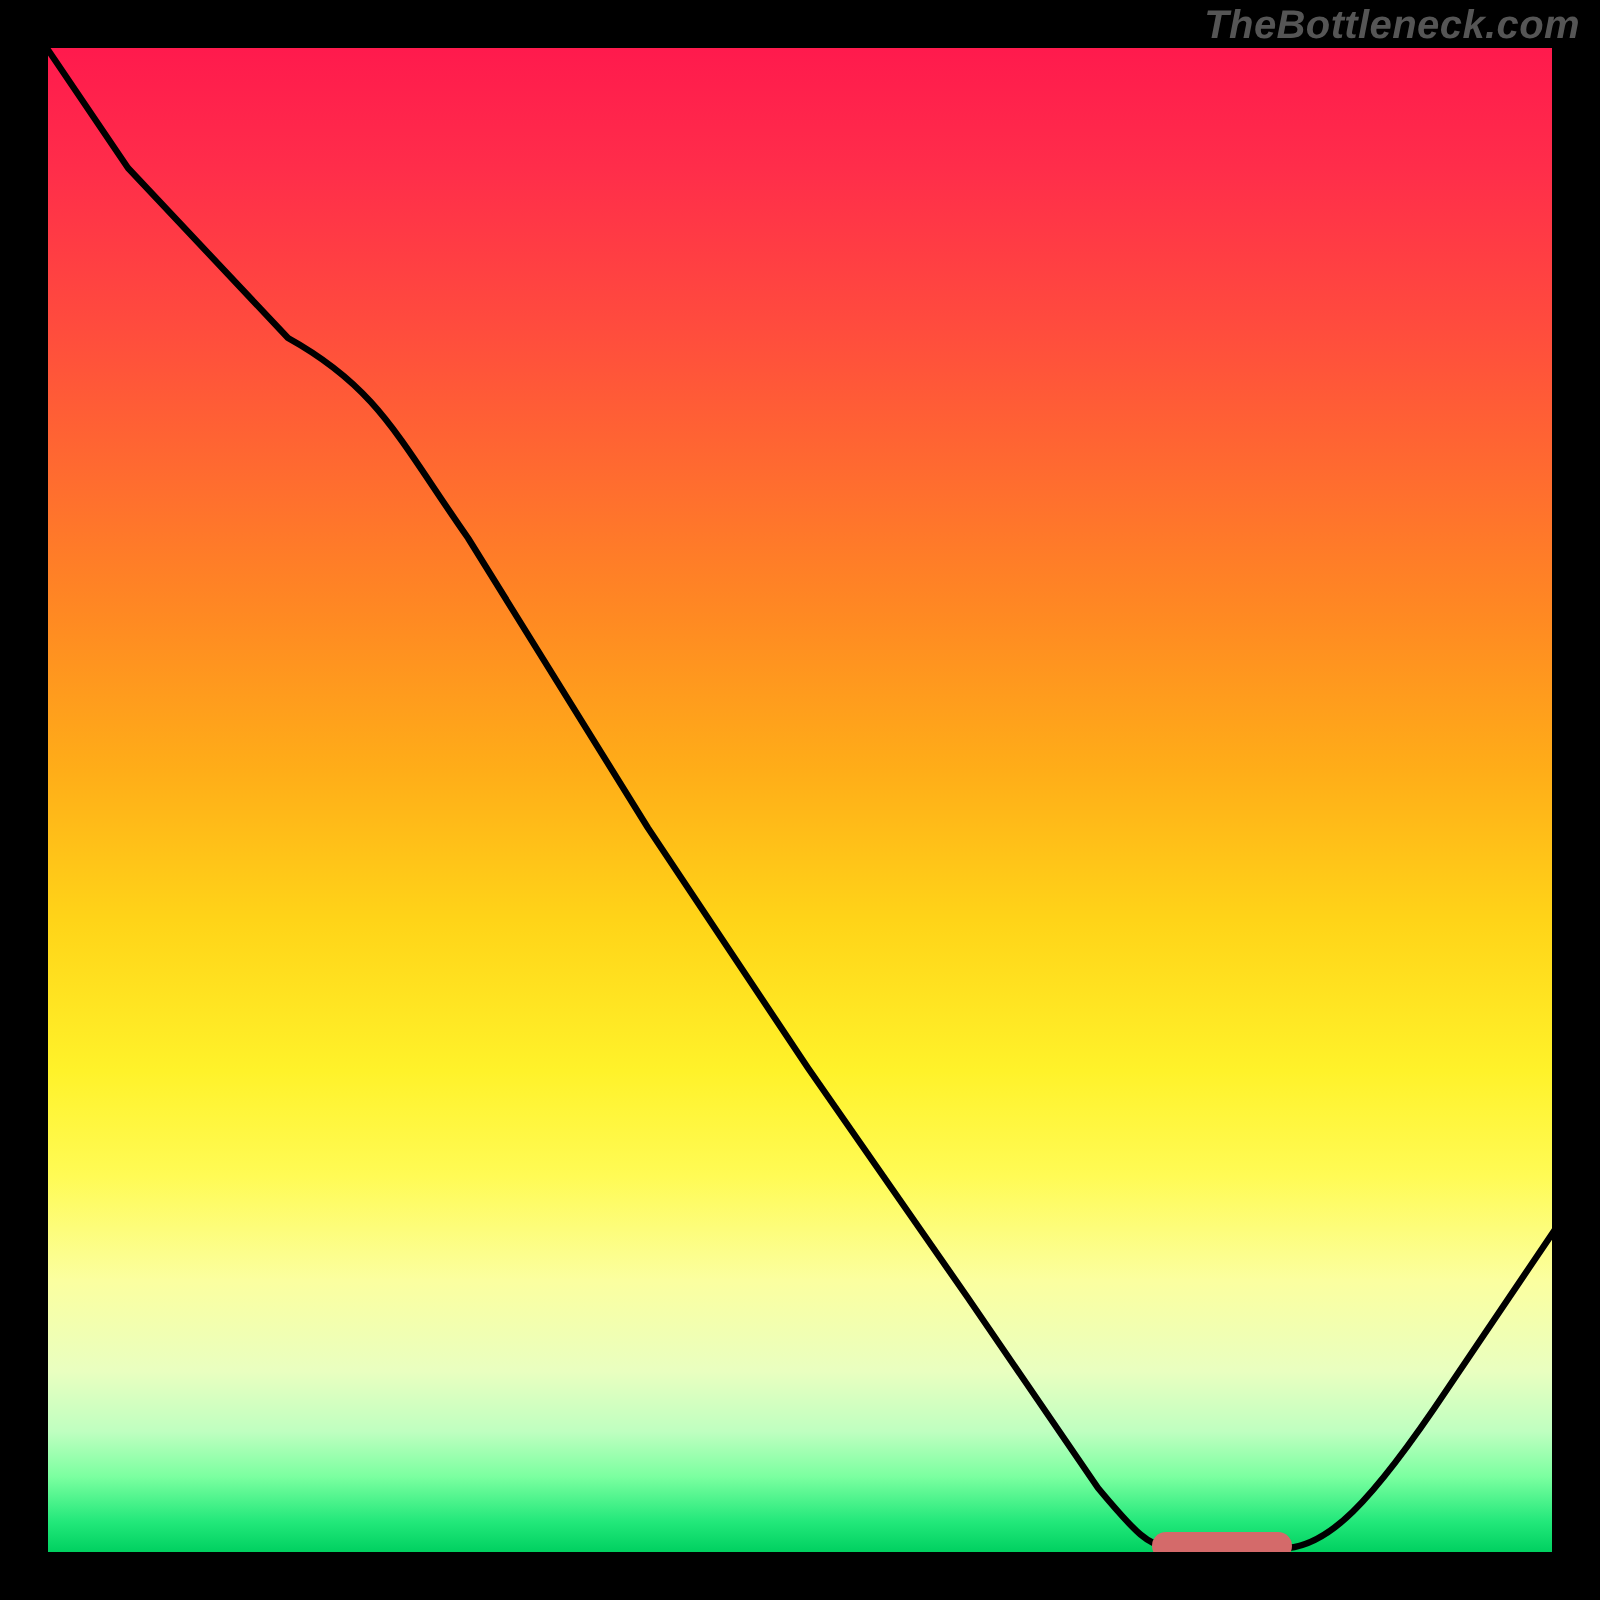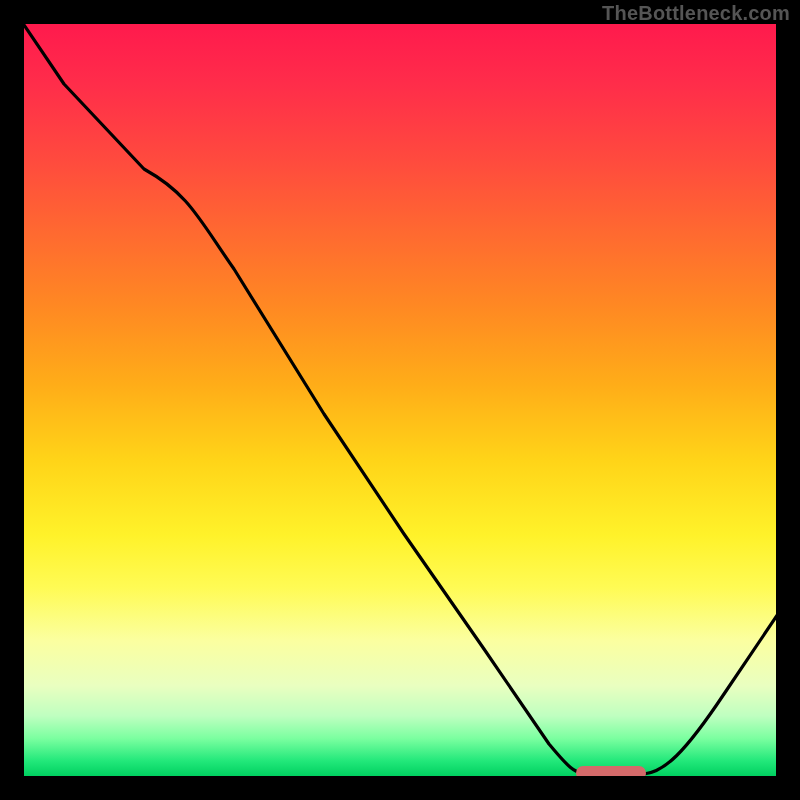--- a/index.html
+++ b/index.html
@@ -9,20 +9,21 @@
     height: 800px;
     background: #000;
     overflow: hidden;
     font-family: Arial, Helvetica, sans-serif;
   }
 
   .chart-wrap {
     position: relative;
     width: 800px;
     height: 611px;
+    font-style: italic;
   }
 
   
   .plot-area {
     position: absolute;
     left: 24px;
     top: 24px;
     width: 752px;   
     height: 752px;  
     

